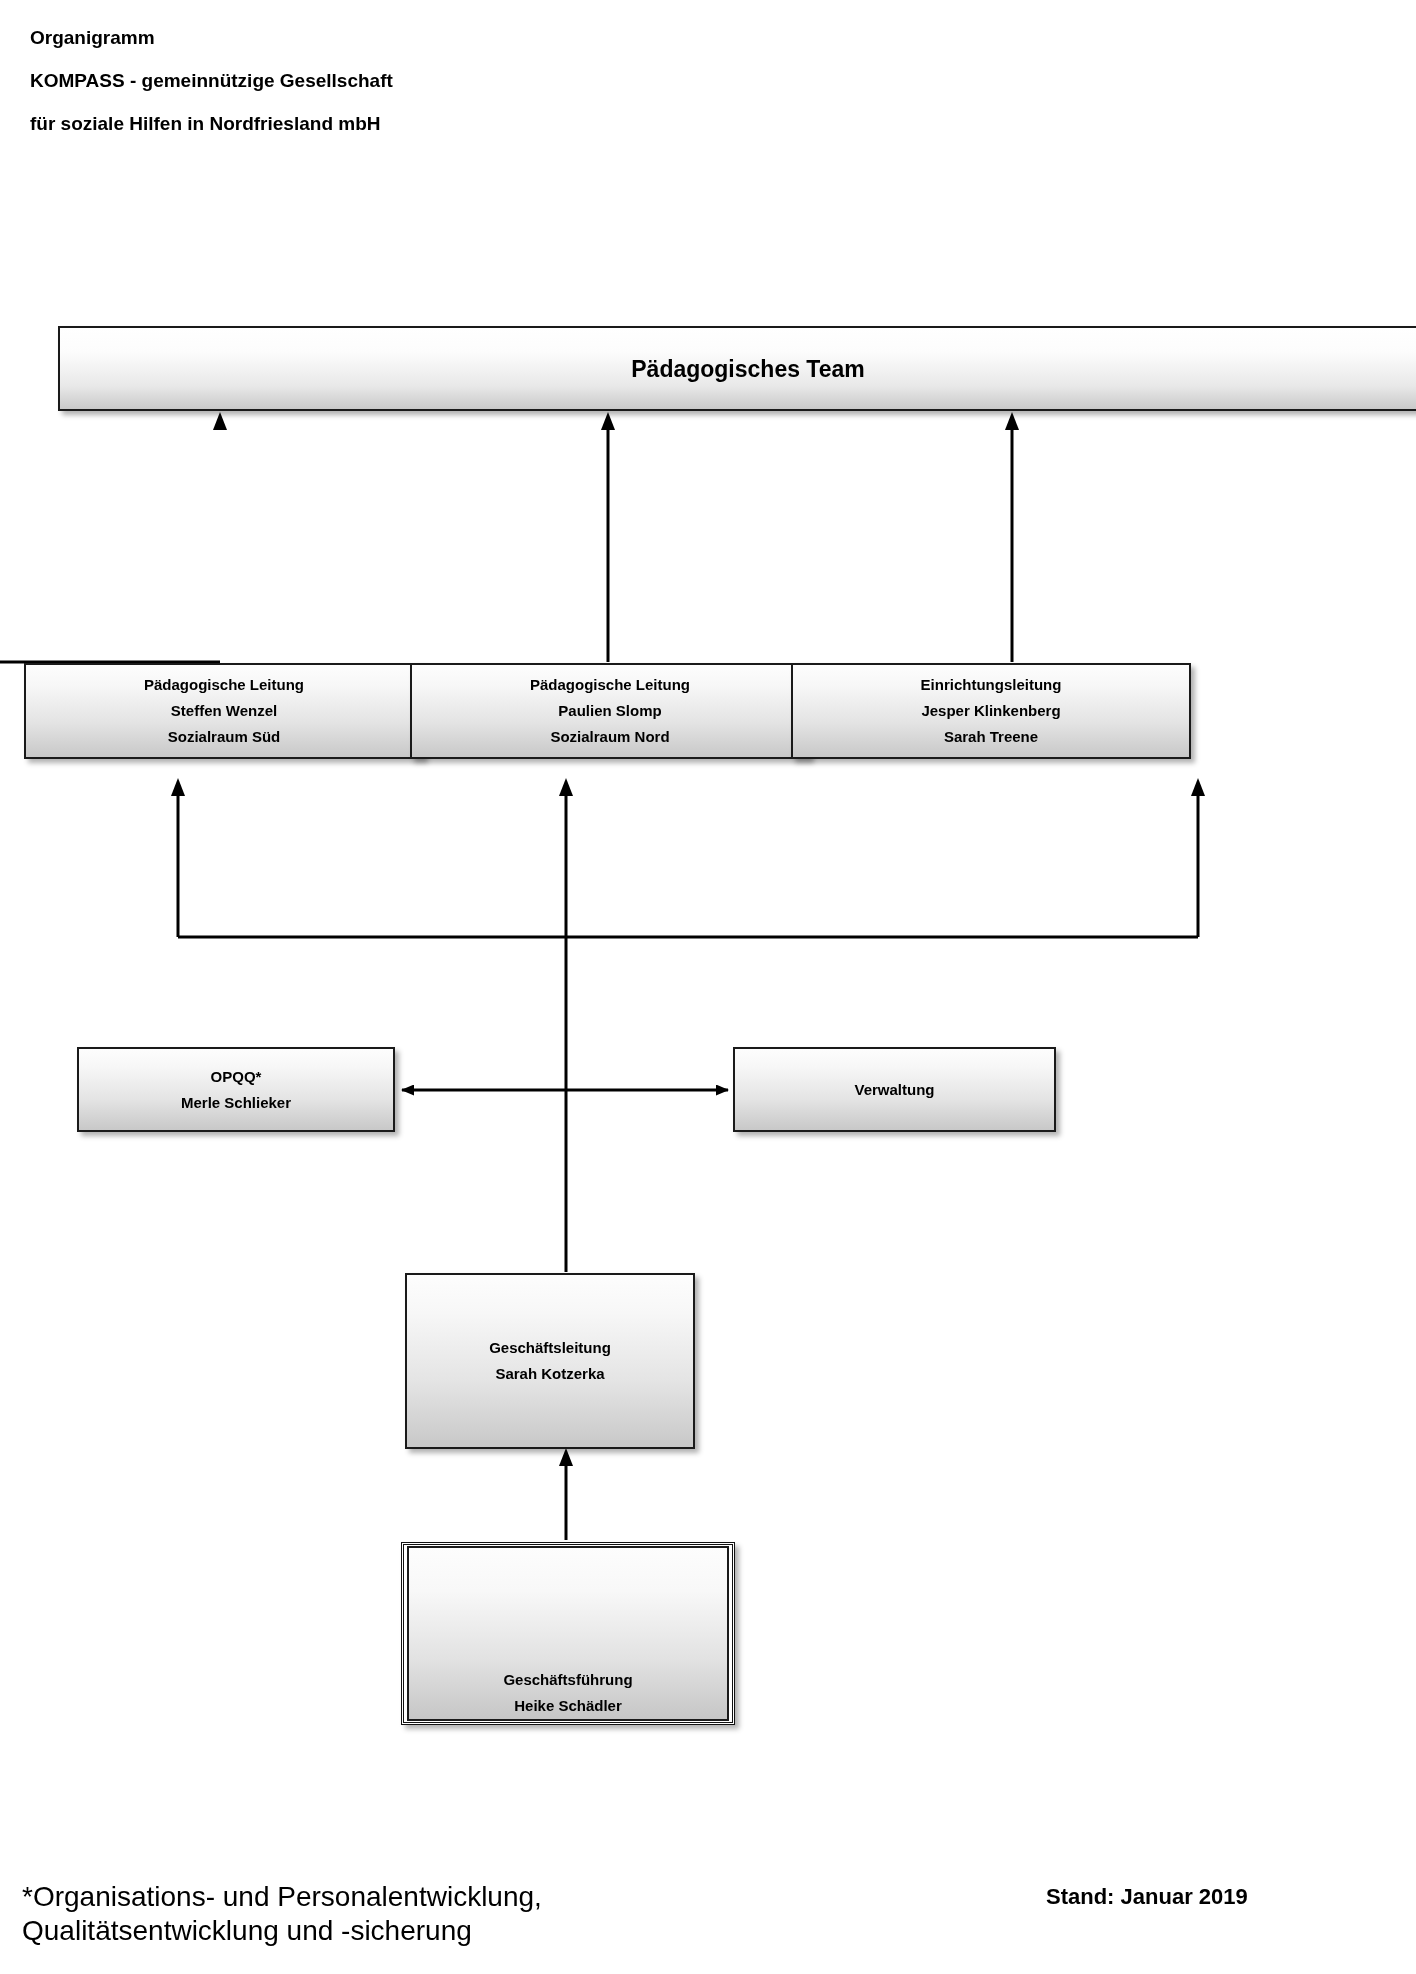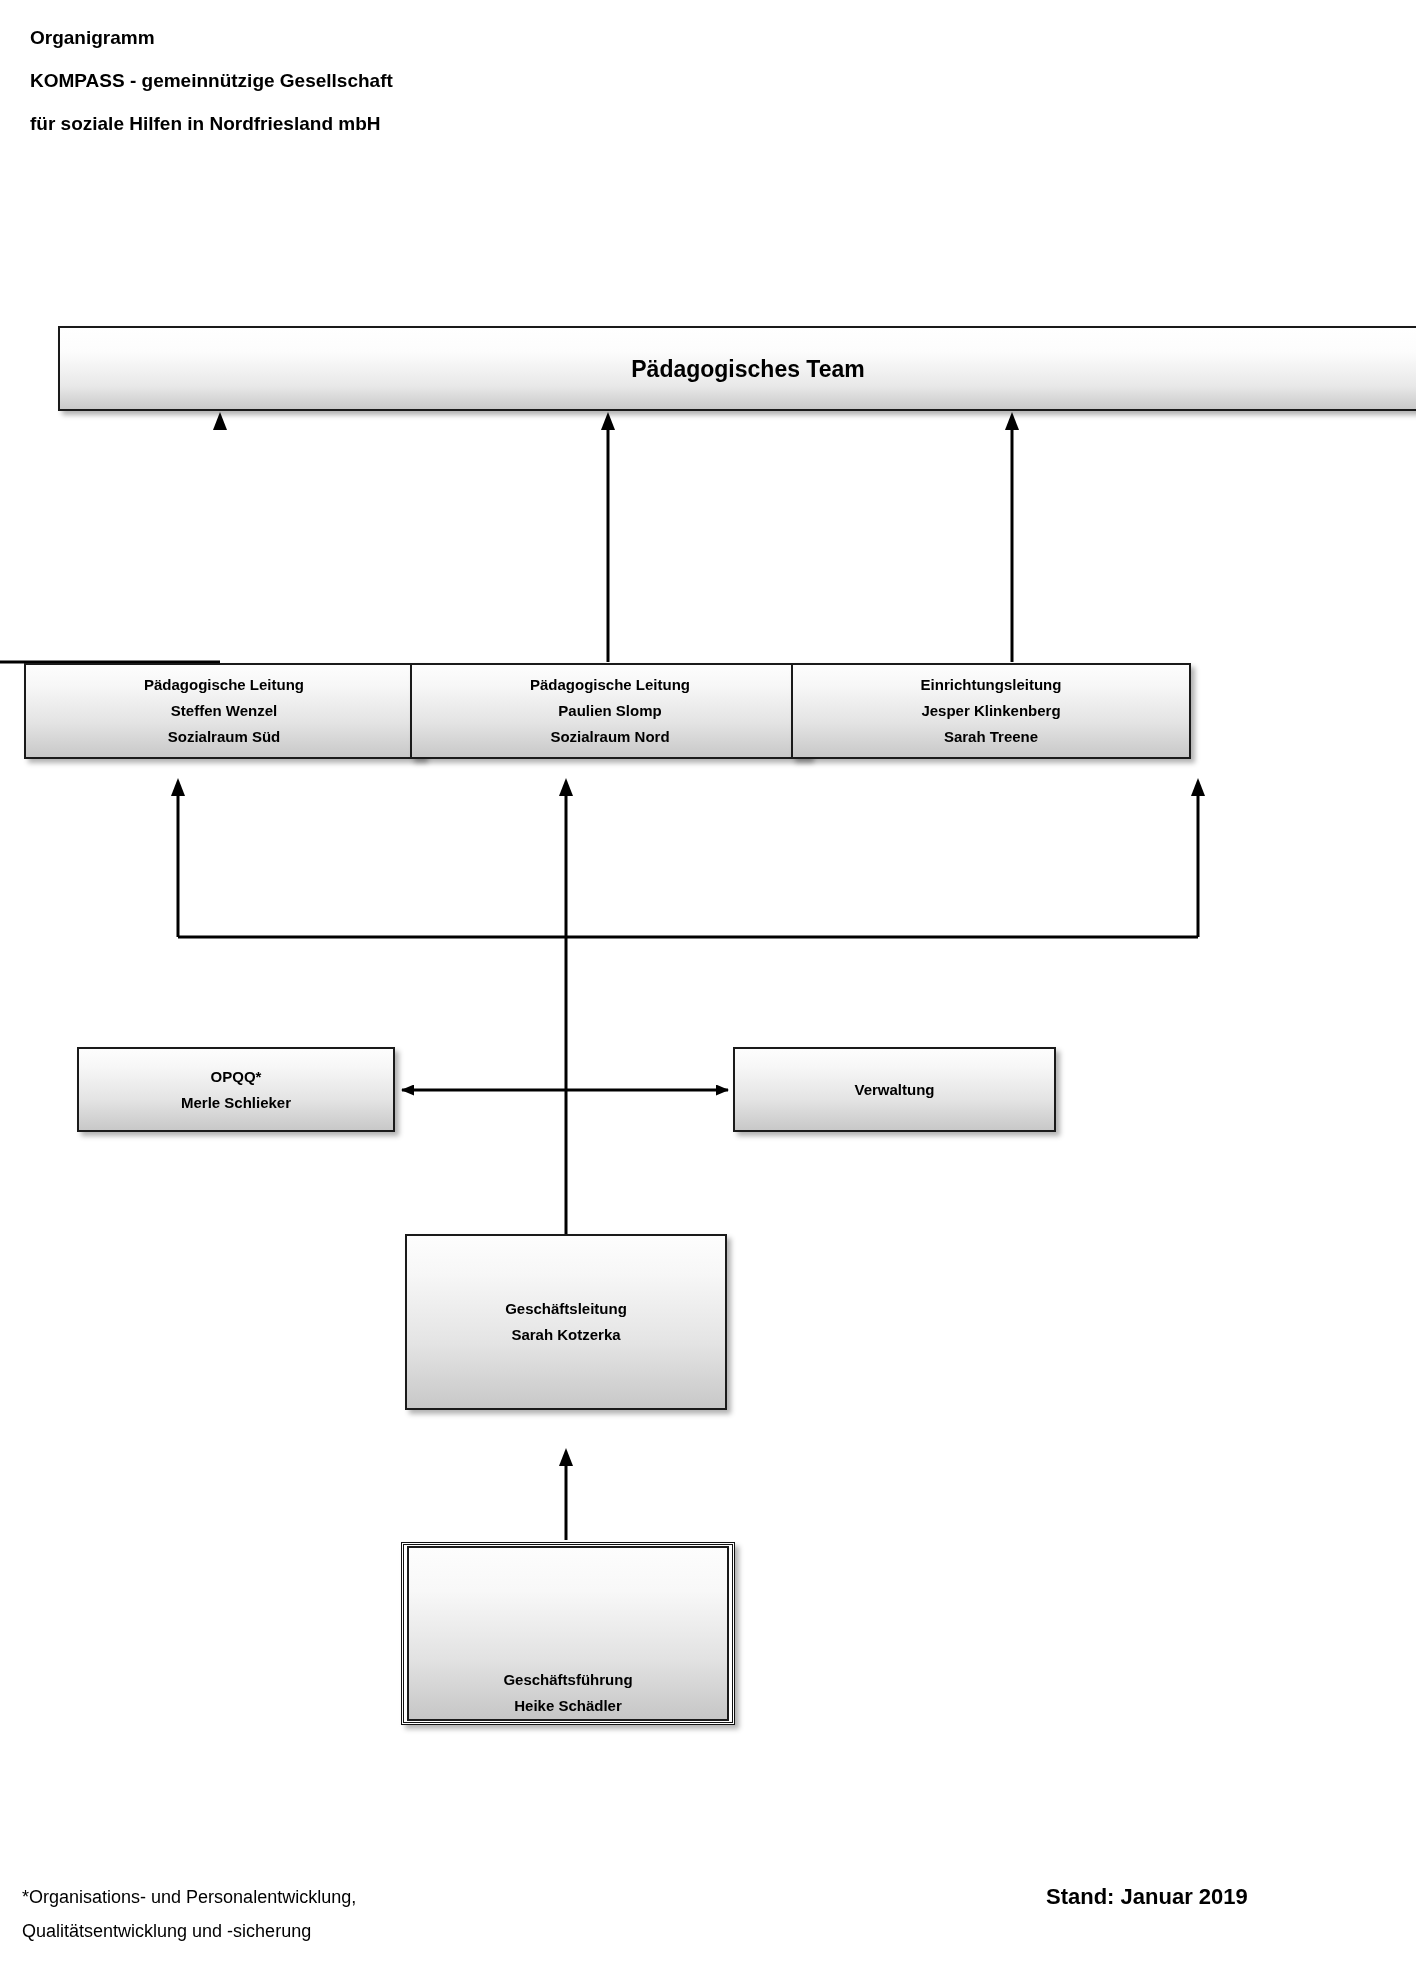--- a/index.html
+++ b/index.html
@@ -69,21 +69,21 @@
   
   #box-sued  { left: 24px;  top: 663px; width: 400px; height: 96px; }
   #box-nord  { left: 410px; top: 663px; width: 400px; height: 96px; }
   #box-treene{ left: 791px; top: 663px; width: 400px; height: 96px; }
 
   
   #box-opqq  { left: 77px;  top: 1047px; width: 318px; height: 85px; }
   #box-verw  { left: 733px; top: 1047px; width: 323px; height: 85px; }
 
   
-  #box-gl    { left: 405px; top: 1234px; width: 322px; height: 176px; }
+  #box-gl    { left: 405px; top: 1273px; width: 290px; height: 176px; }
 
   
   #box-gf {
     left: 401px;
     top: 1542px;
     width: 334px;
     height: 183px;
     border: 3px double #111111;
     padding: 3px;
   }
@@ -109,21 +109,21 @@
   }
 
   
   #footnote {
     position: absolute;
     left: 22px;
     top: 1880px;
     width: 720px;
   }
   #footnote .fn-line {
-    font-size: 18px;
+    font-size: 28px;
     color: #000000;
     line-height: 34px;
     white-space: nowrap;
   }
   #stand {
     position: absolute;
     left: 1046px;
     top: 1884px;
     font-size: 22px;
     font-weight: bold;

